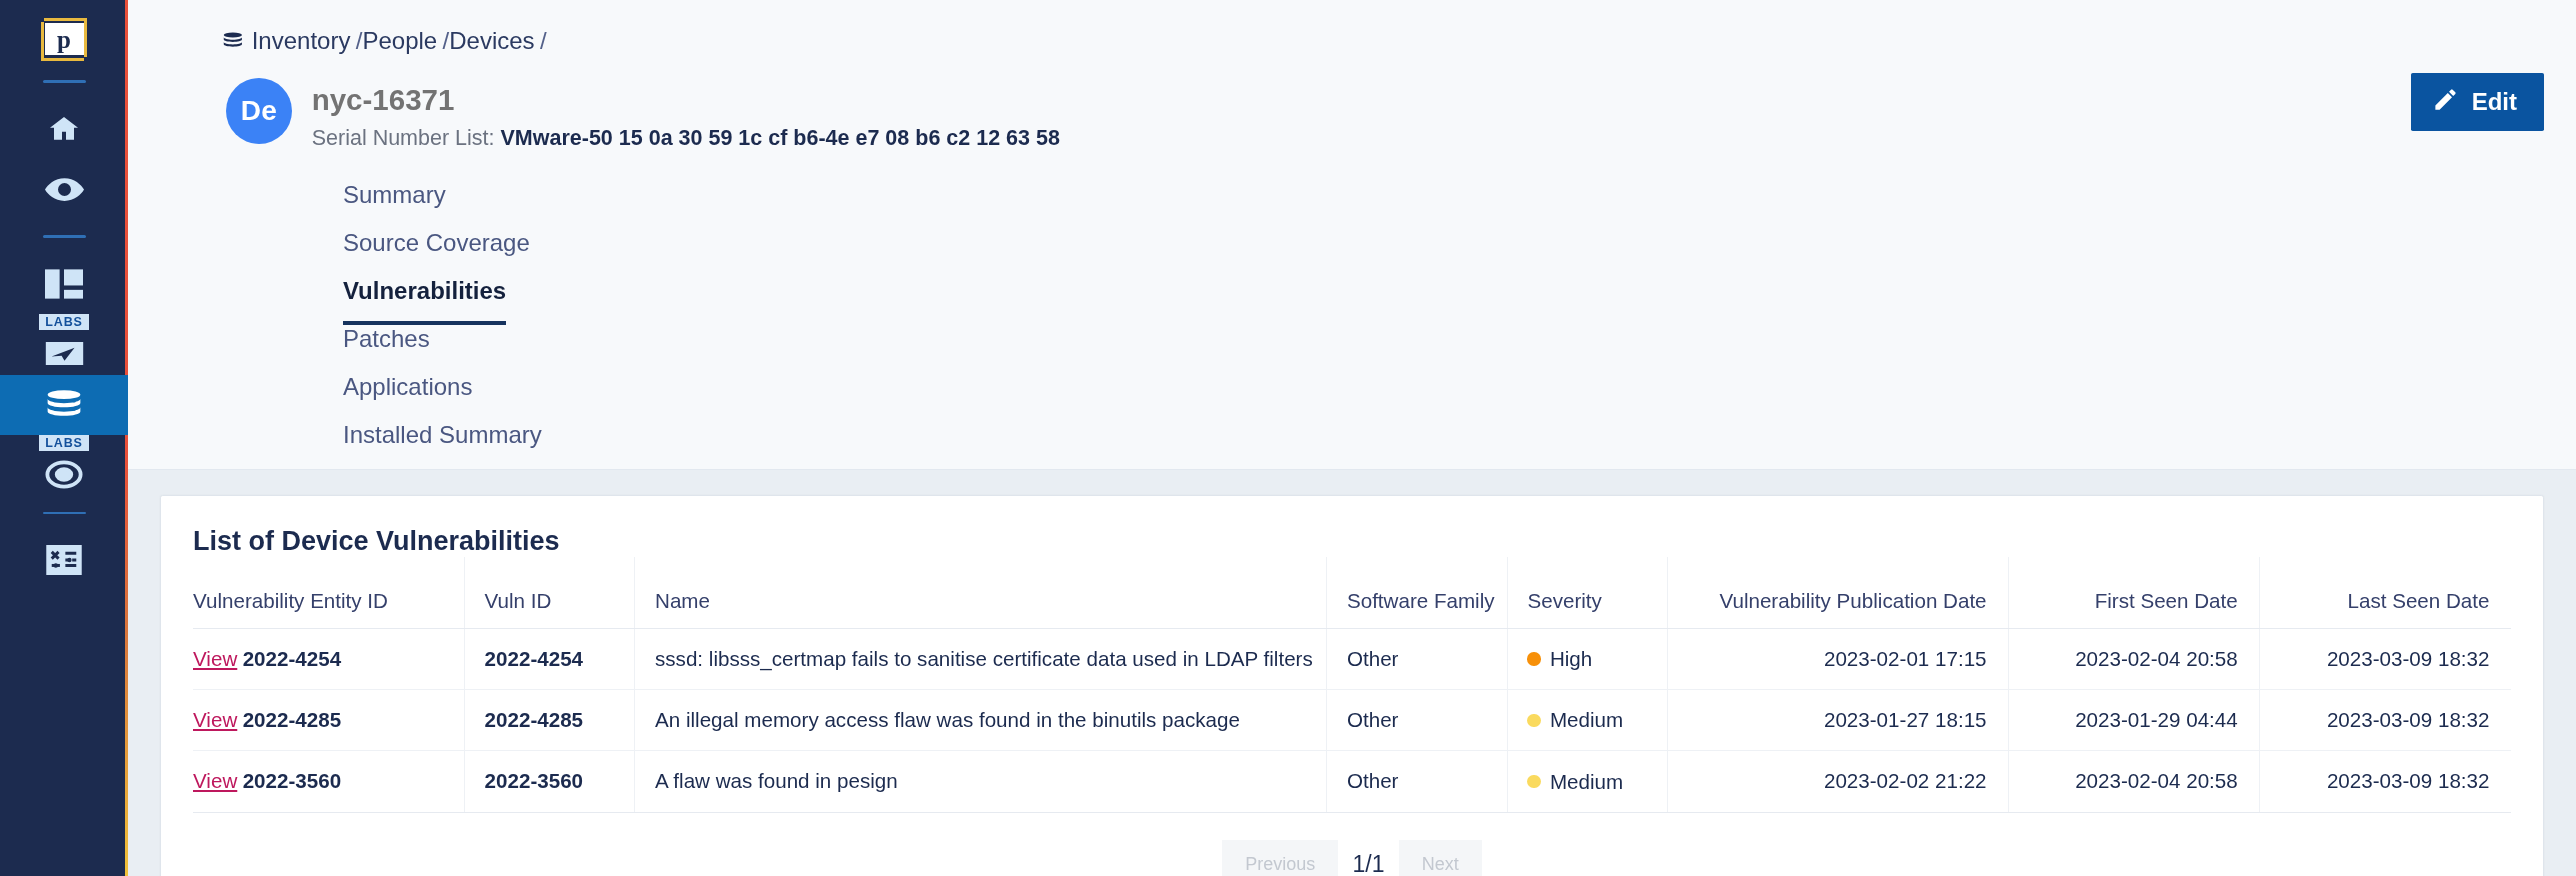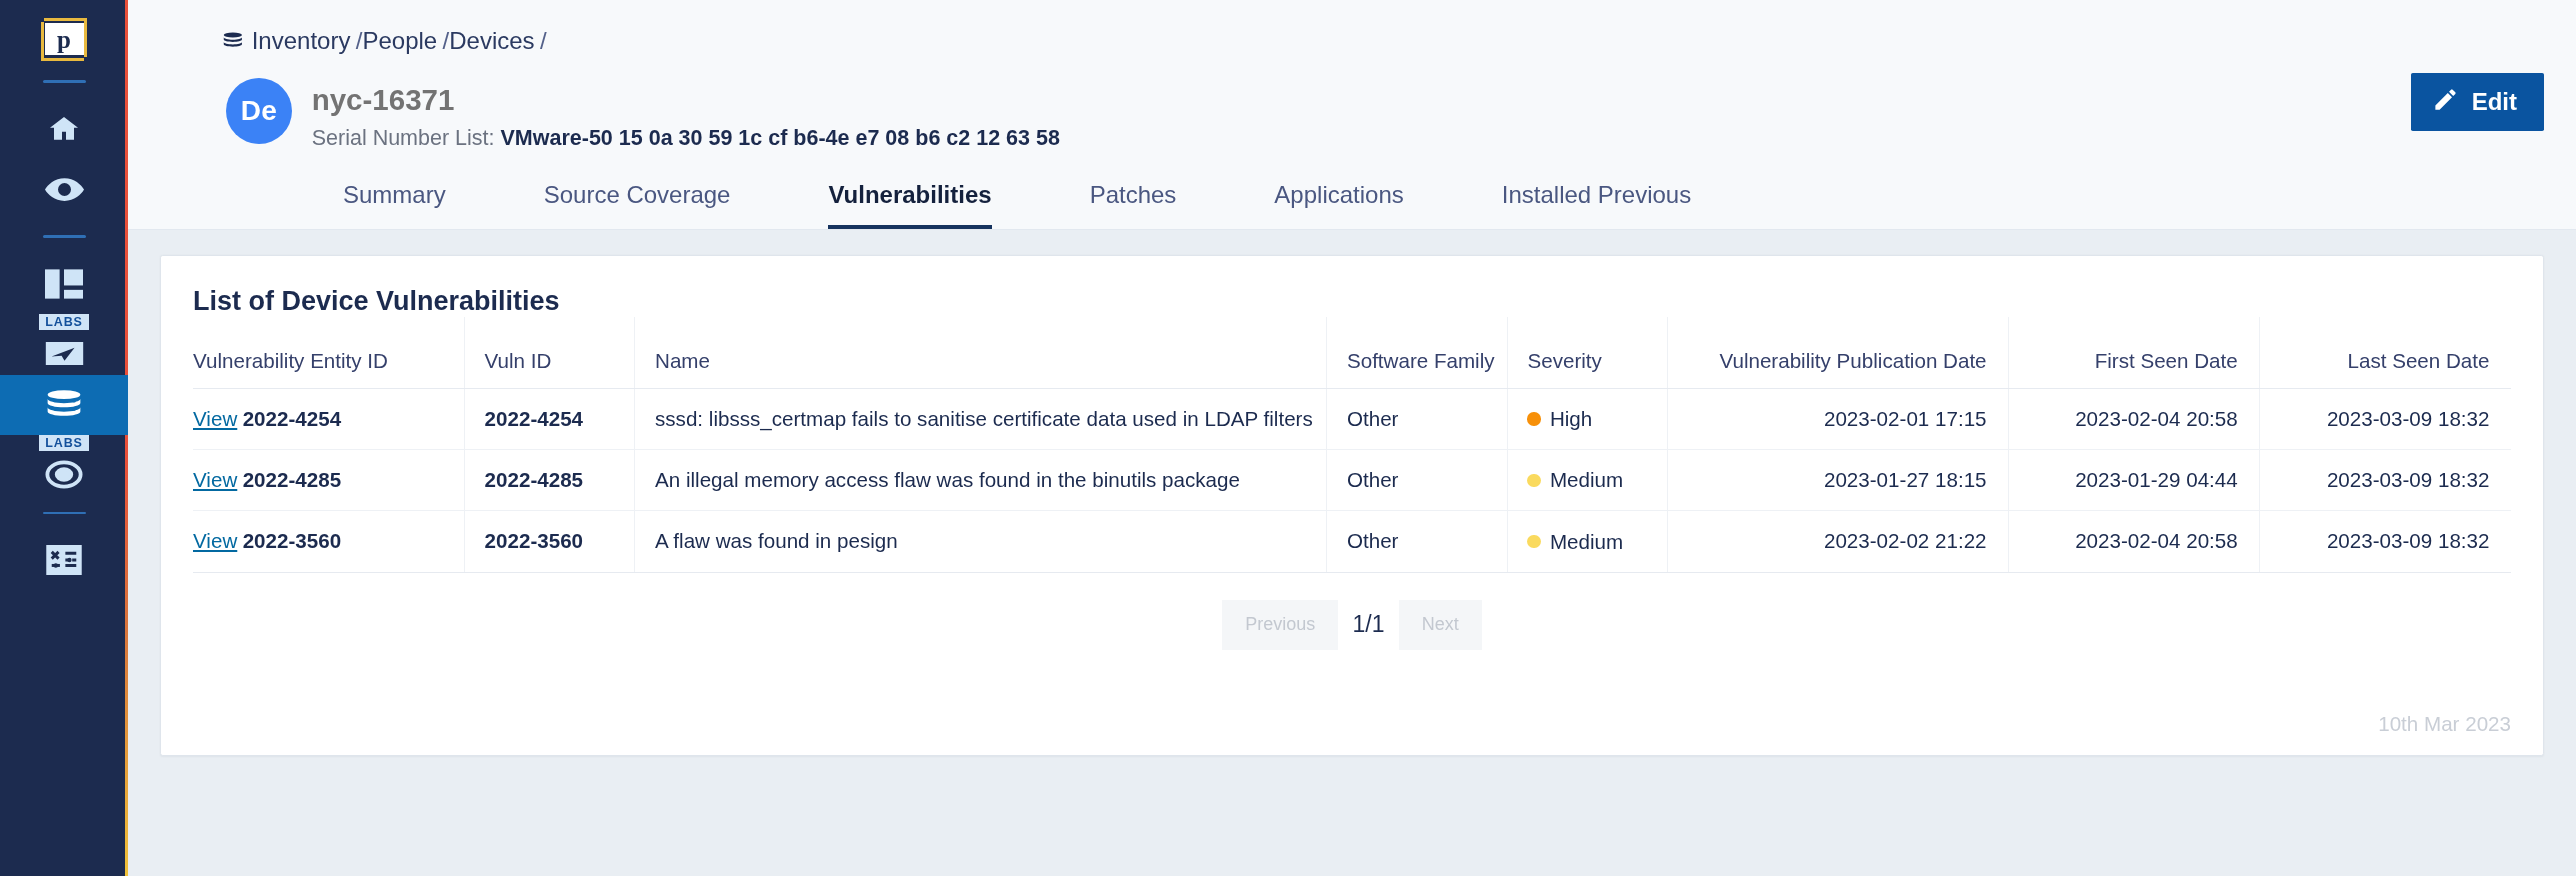--- a/index.html
+++ b/index.html
@@ -70,24 +70,25 @@
   .edit-btn {
     position:absolute; right: 32px; top: 73px;
     background:#0a54a0; color:#fff; border:none;
     font-size:24px; font-weight:700;
     padding: 12.5px 27px 12.5px 21.5px;
     display:flex; align-items:center; gap:12.5px;
     cursor:pointer; border-radius:1.8px;
   }
 
   .tabs {
-    display:flex; align-items:flex-start; gap:16px;
+    display:flex; align-items:flex-start; gap:0;
     padding: 30px 0 0 215px;
     border-bottom: 1.8px solid #e2e8ef;
     background:#f7f9fb;
+    flex-direction:column;
   }
   .tab {
     font-size:24px; color:#4a5781; padding: 0 0 16px 0; margin-right: 82px;
     cursor:pointer; border-bottom: 4.5px solid transparent; white-space:nowrap;
   }
   .tab.active { color:#14213d; font-weight:700; border-bottom-color:#16335e; }
 
   .content { flex:1 1 auto; padding: 25px 32px 0 32px; overflow:hidden; }
   .card {
     background:#fff; border:0.9px solid #dfe5ec; border-radius:2.7px;
@@ -105,21 +106,21 @@
   tbody td {
     font-size:20.6px; color:#1c2b4f; padding: 18px 0;
     border-bottom:0.9px solid #eef1f5; vertical-align:middle;
     white-space:nowrap; overflow:hidden; text-overflow:ellipsis;
   }
   tbody tr:last-child td { border-bottom:0.9px solid #e6eaf0; }
   .colsep { border-left:0.9px solid #eef1f5; padding-left:19.7px !important; }
   th.colsep { border-left:0.9px solid #eef1f5; padding-left:19.7px !important; }
   .num { text-align:right; padding-right:21.5px !important; }
   th.num { text-align:right; padding-right:21.5px !important; }
-  .viewlink { color:#0369a1; text-decoration:underline; cursor:pointer; }
+  .viewlink { color:#be185d; text-decoration:underline; cursor:pointer; }
   .entid { font-weight:700; margin-left:5.4px; }
   .vulnid { font-weight:700; }
   .sev { display:inline-flex; align-items:center; gap:9px; }
   .dot { width:13.4px; height:13.4px; border-radius:50%; display:inline-block; flex:0 0 13.4px; }
 
   .pager { display:flex; justify-content:center; align-items:stretch; gap:0; margin-top:27px; }
   .pg-btn {
     background:#f4f6f8; color:#c3c8d0; font-size:18px;
     padding: 12.5px 23px; border:none; cursor:pointer; line-height:25px;
   }
@@ -270,21 +271,21 @@
       </span>
       <span>Edit</span>
     </button>
 
     <div class="tabs">
       <div class="tab">Summary</div>
       <div class="tab">Source Coverage</div>
       <div class="tab active">Vulnerabilities</div>
       <div class="tab">Patches</div>
       <div class="tab">Applications</div>
-      <div class="tab">Installed Previous</div>
+      <div class="tab">Installed Summary</div>
     </div>
   </div>
 
   <div class="content">
     <div class="card">
       <div class="card-title">List of Device Vulnerabilities</div>
 
       <table>
         <thead>
           <tr>

